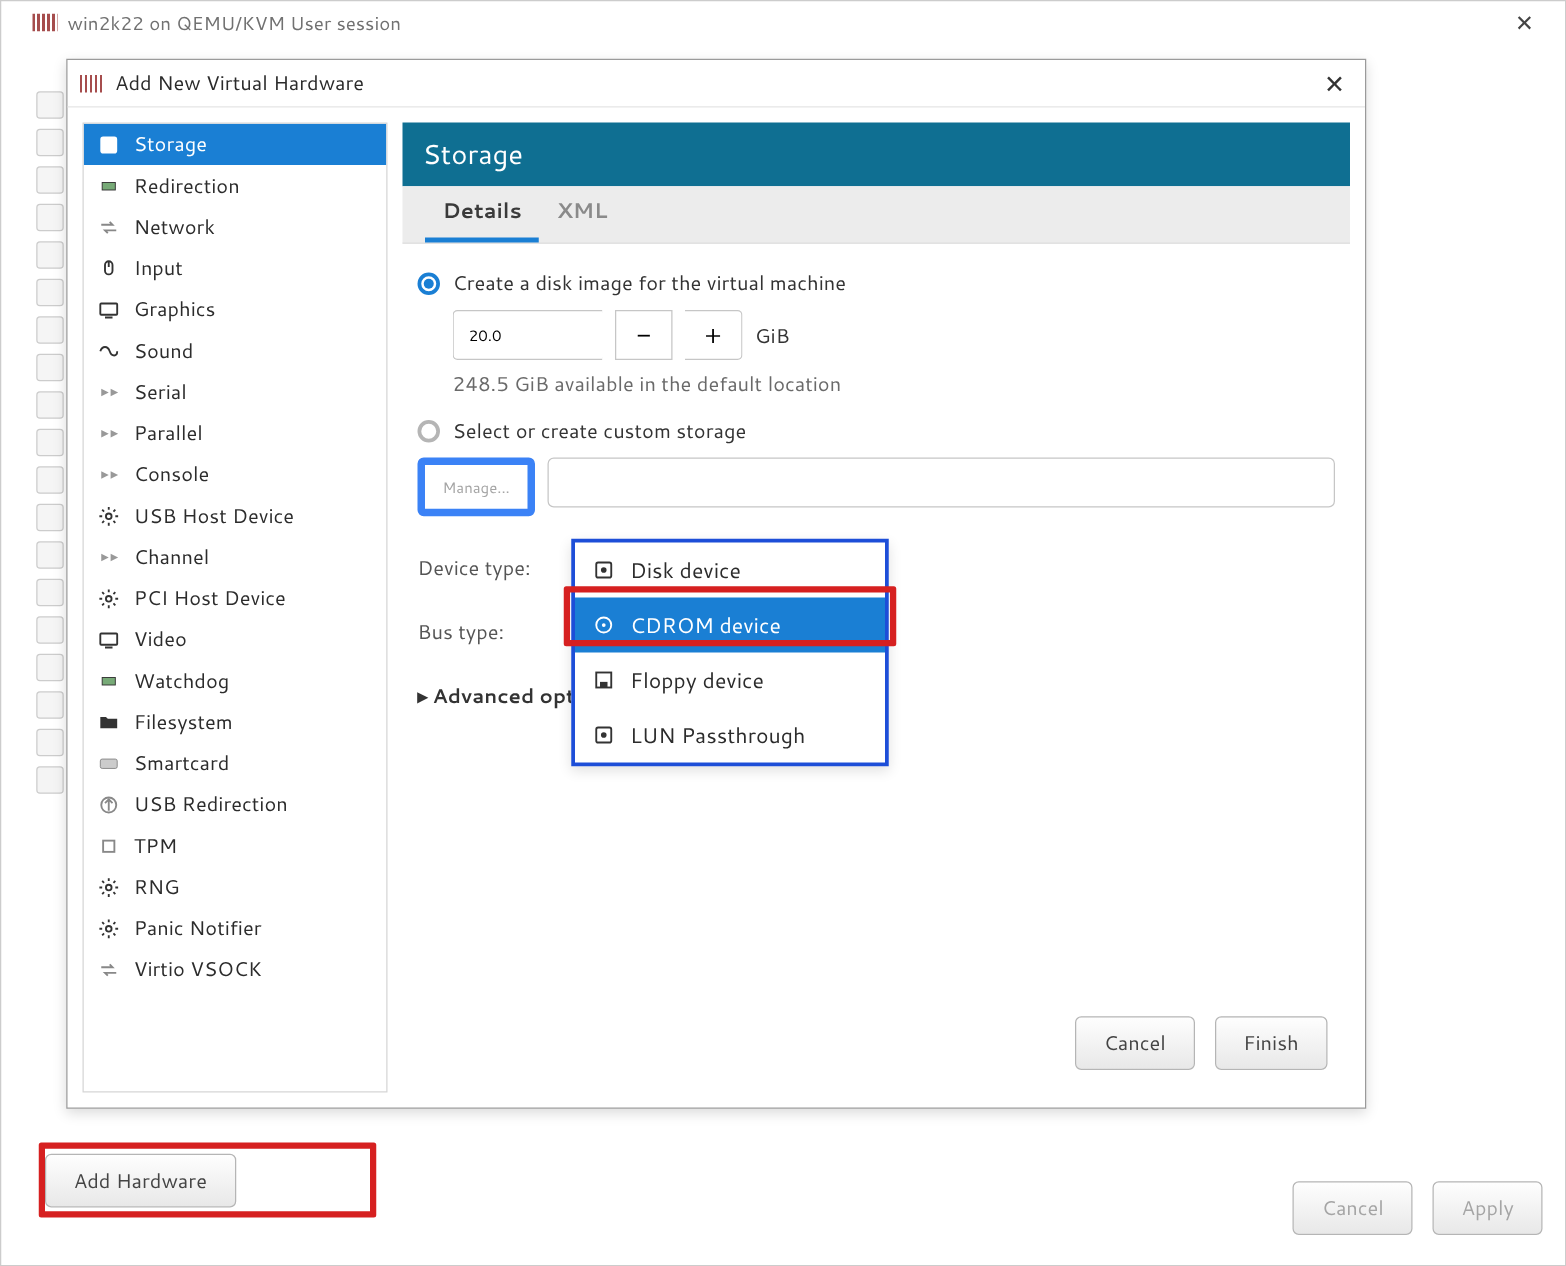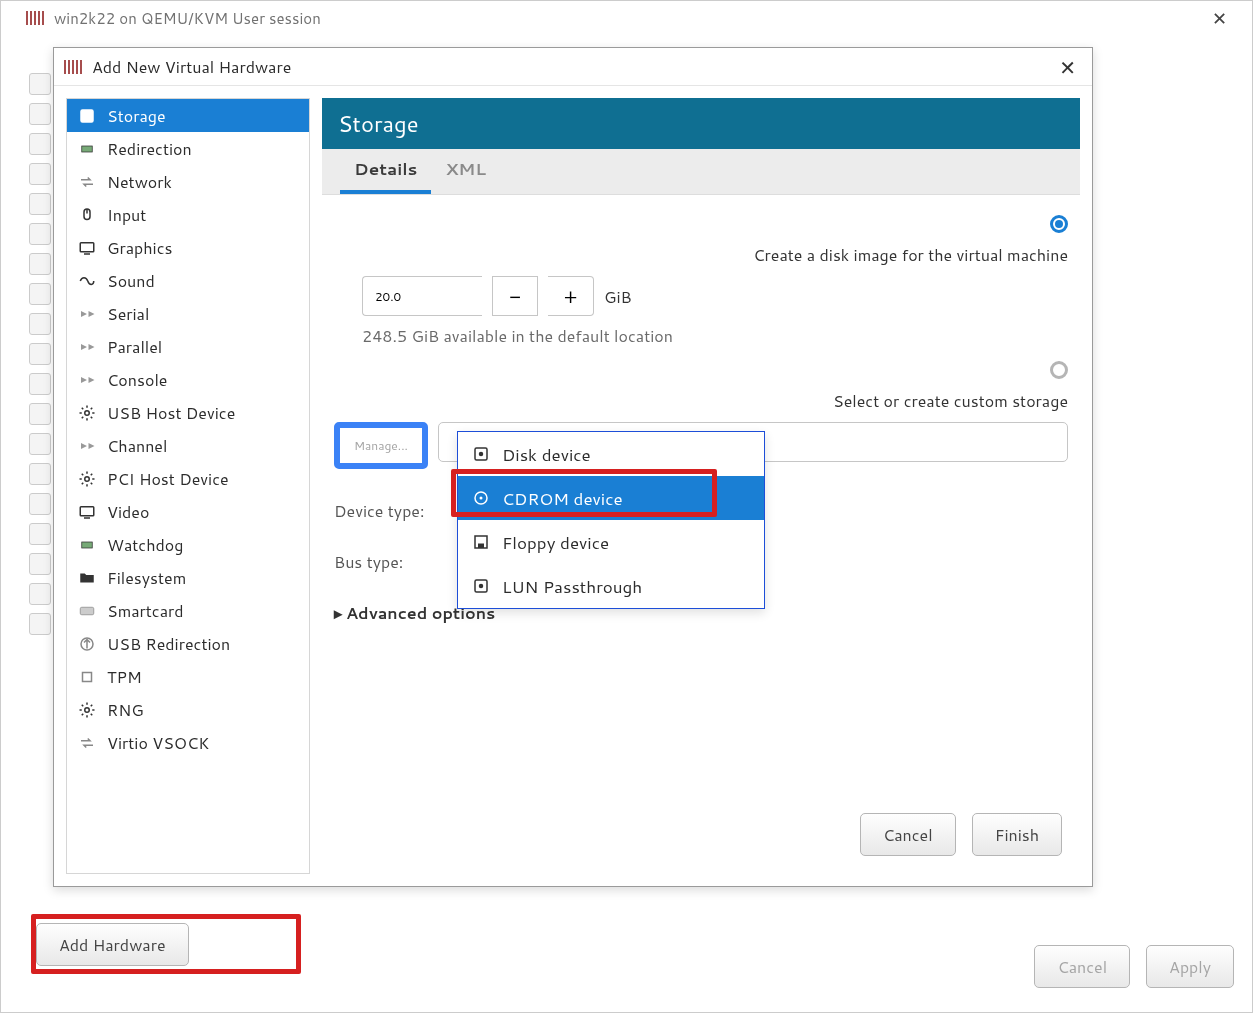--- a/index.html
+++ b/index.html
@@ -32,39 +32,39 @@
   .hw-item.selected svg path, .hw-item.selected svg rect, .hw-item.selected svg circle { stroke:#fff; fill:#fff;}
   
   .main-pane { flex:1; display:flex; flex-direction:column; min-width:0;}
   .pane-header { background:#1a7fa4; color:#fff; font-size:22px; padding:10px 16px;}
   .pane-header.blue2 { background:#0f6f92;}
   .tabbar { background:#ececec; height:46px; display:flex; align-items:flex-end; padding:0 18px; border-bottom:1px solid #ddd;}
   .tab { padding:10px 14px; font-size:17px; color:#8a8a8a; font-weight:600; cursor:pointer; border-bottom:4px solid transparent;}
   .tab.active { color:#3a3a3a; border-bottom-color:#1a7fd4;}
   
   .form-area { padding:16px 12px; flex:1; position:relative; font-size:16px; color:#333;}
-  .radio-row { display:flex; align-items:flex-end; gap:10px; margin:4px 0 10px 0;flex-direction:column;}
+  .radio-row { display:flex; align-items:center; gap:10px; margin:4px 0 10px 0;}
   .radio { width:18px; height:18px; border-radius:50%; border:3px solid #1a7fd4; display:inline-block; position:relative;}
   .radio.checked::after { content:""; position:absolute; inset:2px; border-radius:50%; background:#1a7fd4;}
   .radio.unchecked { border-color:#b5b5b5;}
   .spin-group { display:flex; align-items:center; gap:10px; margin-left:28px;}
   .spin-input { width:120px; height:40px; border:1px solid #c6c6c6; border-right:none; border-radius:4px 0 0 4px; padding:0 12px; font-size:12px;}
   .spin-btn { width:46px; height:40px; border:1px solid #c6c6c6; background:#fff; font-size:20px; cursor:pointer;}
   .spin-btn.minus { border-radius:0;}
   .spin-btn.plus { border-left:none; border-radius:0 4px 4px 0;}
   .hint { margin-left:28px; color:#6a6a6a; margin-top:8px; margin-bottom:14px;}
   .manage-row { display:flex; gap:10px; margin-left:0px; margin-top:10px;}
   .manage-btn { background:#fff; border:6px solid #3b82f6; border-radius:5px; padding:9px 14px; color:#a5a5a5; font-size:12px;}
   .manage-input { flex:1; border:1px solid #c6c6c6; border-radius:5px; height:40px; background:#fff;}
   
   .kv-grid { display:grid; grid-template-columns: 130px auto; row-gap:28px; margin-top:30px; align-items:center;}
   .kv-label { color:#555;}
   .adv-row { display:flex; align-items:center; gap:4px; margin-top:28px; font-weight:700; color:#333; cursor:pointer;}
   
-  .dropdown { position:absolute; left:135px; top:236px; width:308px; background:#fff; border:1px solid #1d4ed8; box-shadow:0 4px 10px rgba(0,0,0,.12); z-index:10;}
+  .dropdown { position:absolute; left:135px; top:236px; width:254px; background:#fff; border:3px solid #1d4ed8; box-shadow:0 4px 10px rgba(0,0,0,.12); z-index:10;}
   .dd-item { display:flex; align-items:center; gap:12px; padding:10px 14px; font-size:17px; color:#2c2c2c; cursor:pointer;}
   .dd-item.sel { background:#1a7fd4; color:#fff;}
   .dd-item .dd-ic { width:18px; height:18px; display:flex; align-items:center; justify-content:center;}
   .red-dd { position:absolute; left:129px; top:274px; width:266px; height:48px; z-index:11;}
   
   .dialog-footer { display:flex; justify-content:flex-end; gap:16px; padding:12px 18px 18px 18px;}
   
 </style>
 </head>
 <body>
@@ -269,20 +269,29 @@
           <span>TPM</span>
         </div>
         <div class="hw-item">
           <span class="ic">
             <svg viewBox="0 0 24 24">
               <circle cx="12" cy="12" r="3" fill="none" stroke="#333" stroke-width="2"></circle>
               <path d="M12 2v3M12 19v3M2 12h3M19 12h3M5 5l2 2M17 17l2 2M19 5l-2 2M5 19l2-2" stroke="#333" stroke-width="2"></path>
             </svg>
           </span>
           <span>RNG</span>
+        </div>
+        <div class="hw-item">
+          <span class="ic">
+            <svg viewBox="0 0 24 24">
+              <circle cx="12" cy="12" r="3" fill="none" stroke="#333" stroke-width="2"></circle>
+              <path d="M12 2v3M12 19v3M2 12h3M19 12h3M5 5l2 2M17 17l2 2M19 5l-2 2M5 19l2-2" stroke="#333" stroke-width="2"></path>
+            </svg>
+          </span>
+          <span>Panic Notifier</span>
         </div>
         <div class="hw-item">
           <span class="ic">
             <svg viewBox="0 0 24 24">
               <path d="M4 9h12l-3-3M20 15H8l3 3" fill="none" stroke="#888" stroke-width="2"></path>
             </svg>
           </span>
           <span>Virtio VSOCK</span>
         </div>
       </div>

